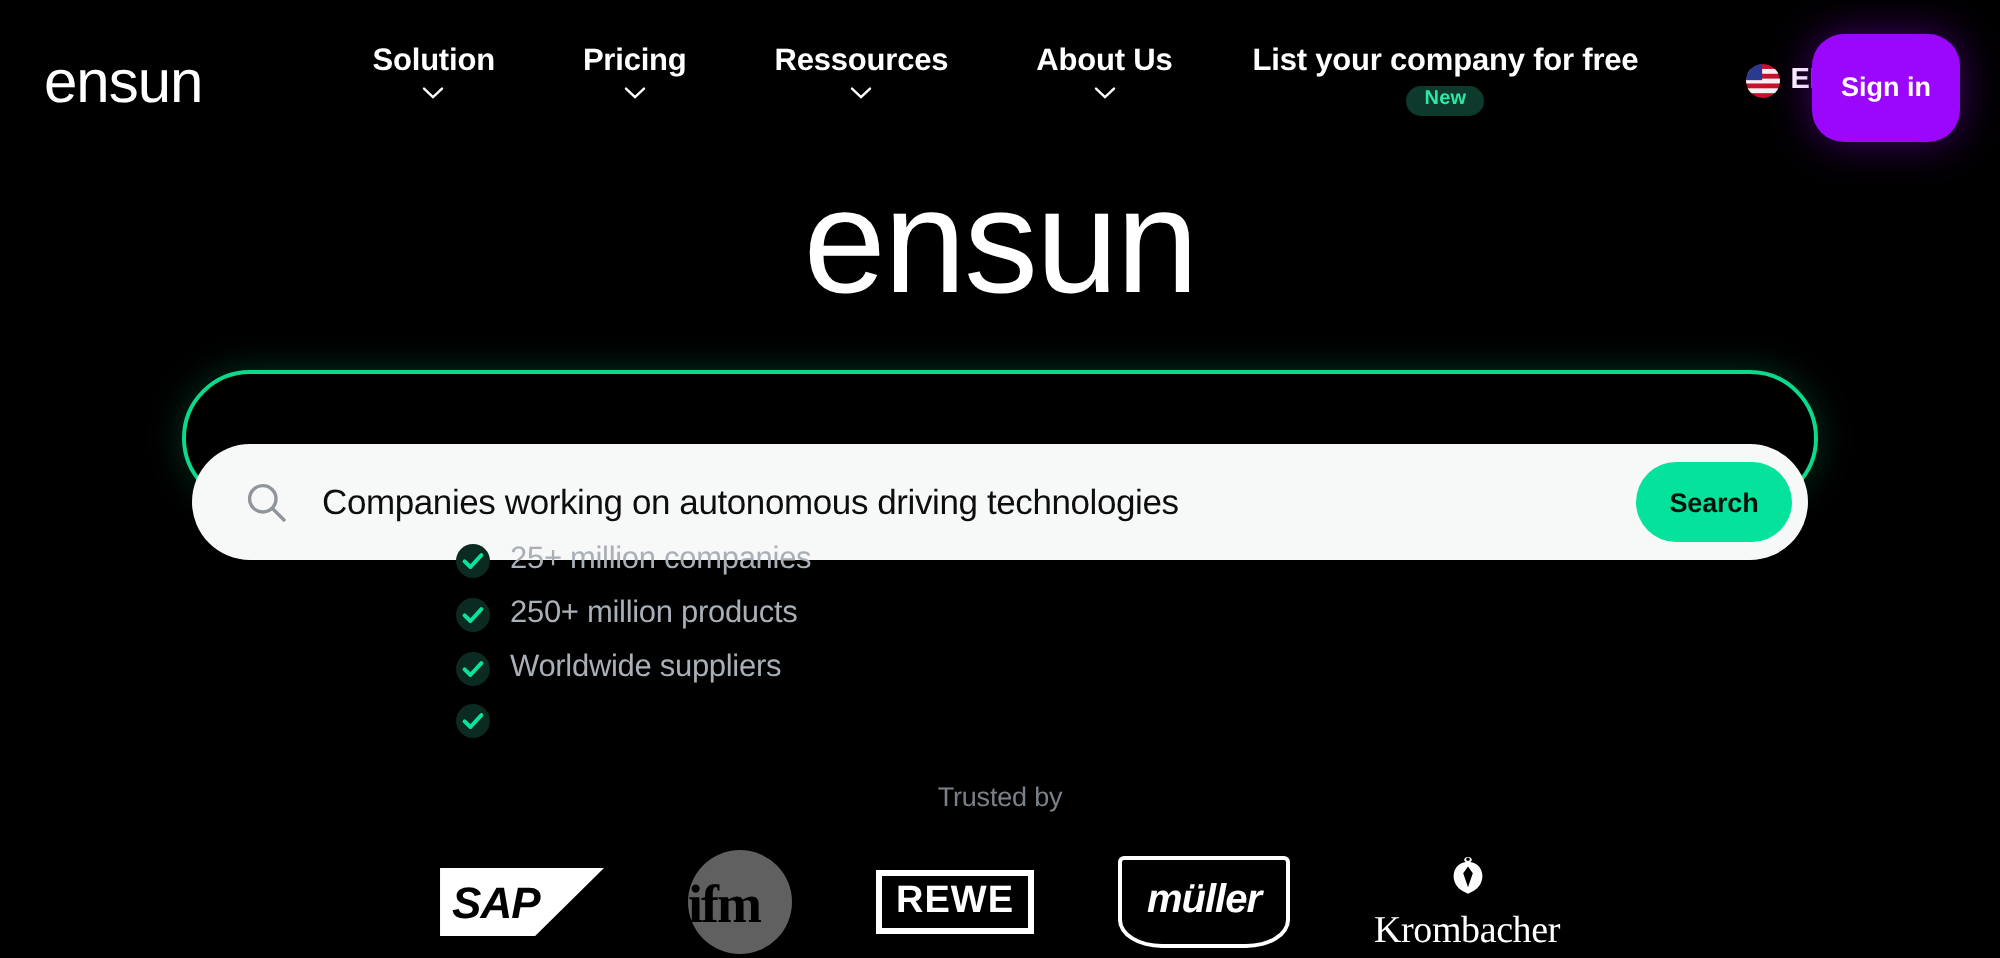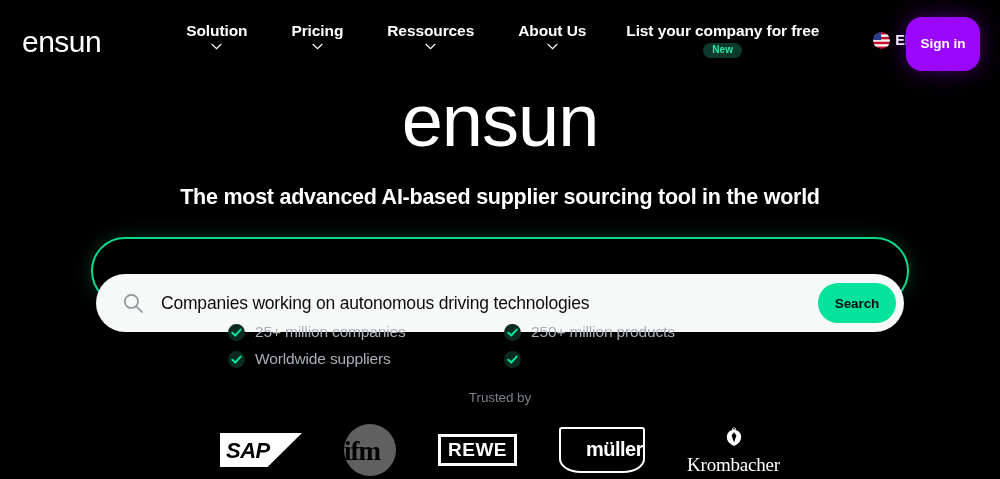--- a/index.html
+++ b/index.html
@@ -208,21 +208,21 @@
     font-weight: 700;
     cursor: pointer;
     letter-spacing: -0.1px;
   }
 
   
   .features {
     width: 560px;
     margin: 18px auto 0;
     display: grid;
-    grid-template-columns: 1fr 1fr;
+    grid-template-columns: 1fr;
     row-gap: 9px;
     column-gap: 0px;
     padding-left: 8px;
   }
 
   .feature {
     display: flex;
     align-items: center;
     gap: 10px;
   }
@@ -325,22 +325,23 @@
     letter-spacing: 0.5px;
     line-height: 1;
     font-family: "Liberation Sans", sans-serif;
   }
 
   
   .logo-muller {
     width: 86px; height: 46px;
     border: 2.5px solid #ffffff;
     border-radius: 3px 3px 22px 22px / 3px 3px 14px 14px;
-    display: flex; align-items: center; justify-content: flex-end;
+    display: flex; align-items: center; justify-content: center;
     background: #000;
+    font-style: italic;
   }
   .logo-muller .muller-text {
     color: #ffffff;
     font-size: 20px;
     font-weight: 900;
     letter-spacing: -0.5px;
     line-height: 1;
     font-family: "Liberation Sans", sans-serif;
     margin-top: -2px;
   }
@@ -434,21 +435,20 @@
         </svg>
     </span>
   </div>
 
   <button class="signin-btn">Sign in</button>
 
 </header>
 
 <section class="hero">
   <div class="hero-wordmark">ensun</div>
-  <div class="hero-tagline">The most advanced AI-based supplier sourcing tool in the world</div>
 </section>
 
 <div class="search-wrap">
   <div class="search-inner">
     <span class="search-icon">
       <svg viewBox="0 0 22 22" width="22" height="22">
         <circle cx="9.4" cy="9.4" r="6.6" stroke="#6e757c" stroke-width="1.7" fill="none"></circle>
         <line x1="14.3" y1="14.3" x2="20" y2="20" stroke="#6e757c" stroke-width="1.7" stroke-linecap="round"></line>
       </svg>
     </span>

